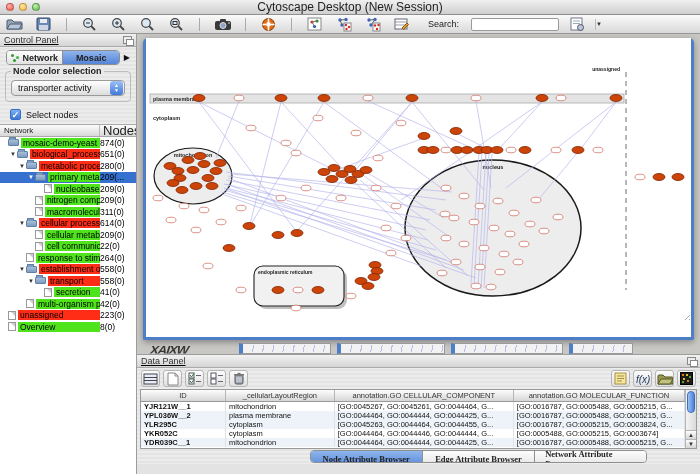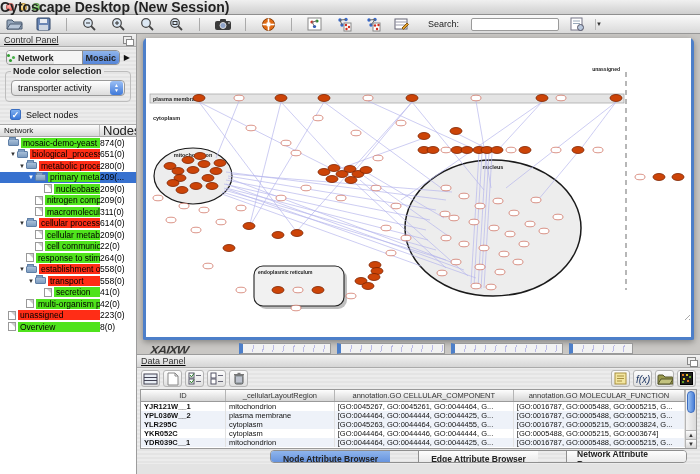--- a/index.html
+++ b/index.html
@@ -4,21 +4,21 @@
 <style>
   * { margin:0; padding:0; box-sizing:border-box; }
   html,body { width:700px; height:474px; font-family:"Liberation Sans",sans-serif; background:#e8e8e8; overflow:hidden; }
   .app { width:700px; height:474px; display:flex; flex-direction:column; background:#e3e3e3; }
 
   
   .titlebar { height:15px; background:linear-gradient(#f0f0f0,#cfcfcf); border-bottom:1px solid #8f8f8f; display:flex; align-items:center; position:relative; }
   .lights { display:flex; gap:5px; margin-left:6px; }
   .light { width:8px; height:8px; border-radius:50%; border:1px solid rgba(0,0,0,.25); }
   .light.red{background:radial-gradient(circle at 35% 30%,#ffb3ad,#f4534a);} .light.yel{background:radial-gradient(circle at 35% 30%,#ffe9a8,#f5b432);} .light.grn{background:radial-gradient(circle at 35% 30%,#c6f2b4,#57b93c);}
-  .title-text { position:absolute; left:0; right:0; font-size:14px; font-weight:bold; color:#222; }
+  .title-text { position:absolute; left:0; right:0; text-align:center; font-size:12px; font-weight:normal; color:#222; }
 
   
   .toolbar { height:19px; background:linear-gradient(#fafafa,#d9d9d9); border-bottom:1px solid #979797; display:flex; align-items:center; padding:0 4px; gap:8px; }
   .tb-btn { width:21px; height:17px; display:flex; align-items:center; justify-content:center; }
   .tb-sep { width:1px; height:13px; background:#aaa; margin:0 4px; }
   .search-label { font-size:9px; color:#222; margin:0 4px 0 8px; }
   .search-box { width:88px; height:13px; background:#fff; border:1px solid #9a9a9a; border-radius:2px; display:flex; align-items:center; }
   .search-input { flex:1; border:none; outline:none; font-size:9px; padding:0 3px; background:transparent; }
   .search-arrow { width:11px; height:11px; font-size:6px; color:#333; display:flex; align-items:center; justify-content:center; border-left:1px solid #bbb; }
 
@@ -28,21 +28,21 @@
   
   .control-panel { width:137px; background:repeating-linear-gradient(#ececec 0 2px,#e4e4e4 2px 4px); border-right:1px solid #9c9c9c; display:flex; flex-direction:column; }
   .panel-header { height:13px; background:linear-gradient(#f2f2f2,#d5d5d5); border-bottom:1px solid #aaa; display:flex; align-items:center; justify-content:space-between; padding:0 4px;text-decoration:underline; }
   .panel-header span { font-size:9px; color:#333; }
   .float-icon { width:9px; height:8px; border:1px solid #888; position:relative; background:#eee; }
   .float-icon::after { content:""; position:absolute; left:2px; top:2px; width:6px; height:5px; border:1px solid #888; background:#fff; }
   .cp-tabs { display:flex; align-items:center; padding:3px 4px 2px 6px; gap:2px; }
   .seg { display:flex; border:1px solid #8f8f8f; border-radius:4px; overflow:hidden; background:#f5f5f5; height:15px; flex:1; }
   .seg-item { flex:1; display:flex; align-items:center; justify-content:center; gap:3px; font-size:9px; font-weight:bold; color:#222; background:linear-gradient(#fdfdfd,#e2e2e2); }
   .seg-item.sel { background:linear-gradient(#8fb5ec,#5585d8); }
-  .seg-item + .seg-item { border-left:1px solid #8f8f8f;margin-left:28px; }
+  .seg-item + .seg-item { border-left:1px solid #8f8f8f; }
   .net-glyph { width:8px; height:8px; position:relative; }
   .net-glyph i { position:absolute; width:3px; height:3px; border-radius:50%; background:#2e9e2e; }
   .net-glyph i:nth-child(1){left:0;top:0;} .net-glyph i:nth-child(2){left:5px;top:2px;background:#48b048;} .net-glyph i:nth-child(3){left:2px;top:5px;}
   .tab-more { font-size:8px; color:#111; padding:0 2px; }
 
   .groupbox { margin:4px 5px 2px 5px; border:1px solid #bdbdbd; border-radius:4px; position:relative; padding:8px 5px 5px 5px; }
   .groupbox-label { position:absolute; top:-6px; left:5px; background:inherit; font-size:9px; font-weight:bold; color:#222; background:#e9e9e9; padding:0 2px; }
   .dropdown { height:16px; border:1px solid #9a9a9a; border-radius:4px; background:linear-gradient(#ffffff,#dcdcdc); display:flex; align-items:center; }
   .dropdown-value { flex:1; font-size:9px; color:#111; padding-left:6px; white-space:nowrap; overflow:hidden; }
   .dropdown-stepper { width:13px; height:14px; margin-right:1px; border-radius:3px; background:linear-gradient(#9cc0f5,#3f79d9); color:#fff; font-size:5px; line-height:5px; display:flex; flex-direction:column; align-items:center; justify-content:center; }
@@ -97,21 +97,21 @@
   th { height:11px; background:linear-gradient(#fdfdfd,#d6d6d6); border-right:1px solid #b5b5b5; border-bottom:1px solid #9a9a9a; font-size:7.5px; font-weight:normal; color:#333; text-align:center; overflow:hidden; white-space:nowrap; }
   td { height:9px; font-size:7.5px; color:#111; padding:0 3px; white-space:nowrap; overflow:hidden; border-right:1px solid #e2e2e2; }
   tr.alt td { background:#eef2f9; }
   td.id-cell { font-weight:bold; }
   .dp-scroll { width:11px; background:linear-gradient(90deg,#f4f4f4,#dadada); border-left:1px solid #b5b5b5; display:flex; flex-direction:column; }
   .dp-thumb { margin:1px; height:22px; border-radius:4px; background:linear-gradient(90deg,#9cc2f2,#4a80d8); border:1px solid #3b6cc0; }
   .dp-scroll .sp { flex:1; }
   .scroll-btn { height:9px; font-size:6px; line-height:9px; text-align:center; color:#333; background:linear-gradient(#fdfdfd,#d6d6d6); border-top:1px solid #b5b5b5; }
   .dp-tabs { height:15px; display:flex; justify-content:center; align-items:center; }
   .dp-seg { display:flex; border:1px solid #8f8f8f; border-radius:4px; overflow:hidden; height:13px; margin-left:120px; }
-  .dp-seg .seg-item { font-size:8.5px; padding:8px 10px; font-weight:bold; }
+  .dp-seg .seg-item { font-size:8.5px; padding:8px 10px; font-weight:bold;font-family:Liberation Serif, serif; }
 
   
   .statusbar { height:13px; background:#e3e3e3; display:flex; align-items:center; font-size:8px; color:#333; position:relative; }
   .statusbar span { position:absolute; }
   .sb-0 { left:8px; } .sb-1 { left:100px; } .sb-2 { left:193px; }
   .sb-grip { position:absolute; right:1px; bottom:1px; width:10px; height:10px; background:
     linear-gradient(135deg, transparent 0 55%, #aaa 55% 60%, transparent 60% 75%, #aaa 75% 80%, transparent 80% 95%, #aaa 95%); }
 
   svg text { font-family:"Liberation Sans",sans-serif; }
 </style>

